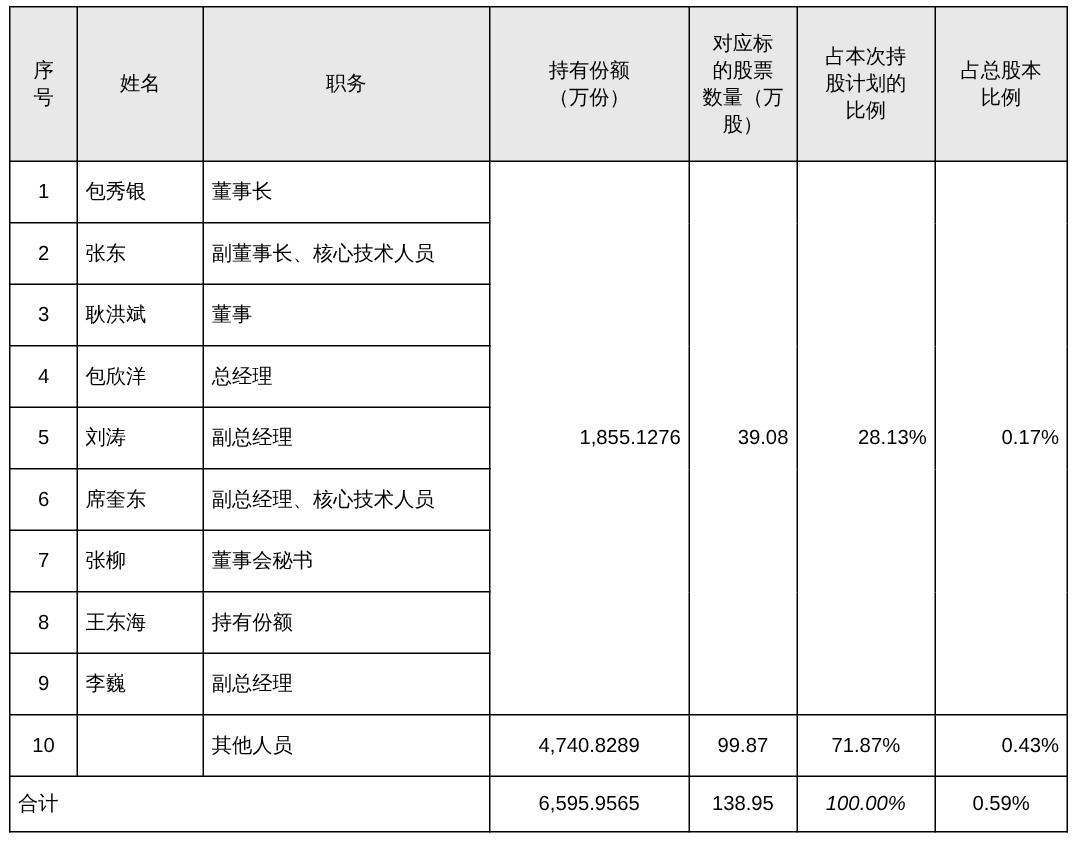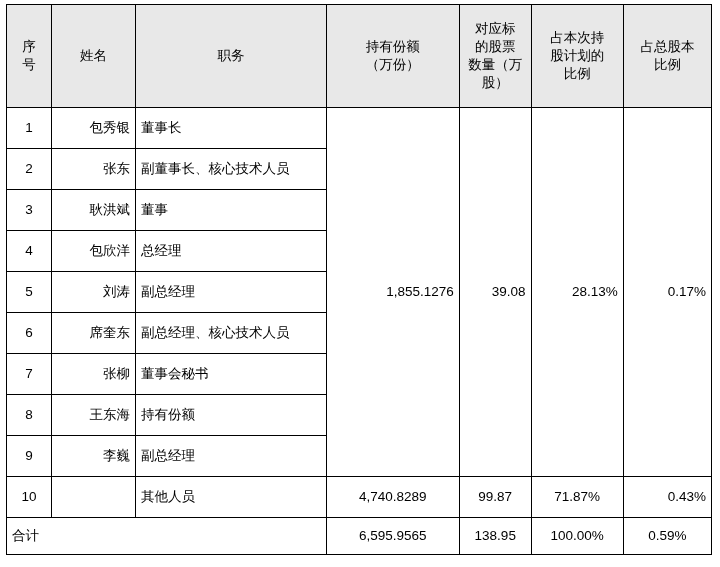--- a/index.html
+++ b/index.html
@@ -36,21 +36,21 @@
   }
   thead td {
     background: #e8e8e8;
     text-align: center;
     font-weight: bold;
     font-size: 14px;
     height: 96px;
     line-height: 1.3;
   }
   .c-seq   { width: 44px;  text-align: center; }
-  .c-name  { width: 82px;  text-align: right; }
+  .c-name  { width: 82px;  text-align: left; }
   .c-title { width: 186px; text-align: left; padding-left: 8px; margin-top: 24px; }
   .c-share { width: 130px; text-align: center; }
   .c-stock { width: 70px;  text-align: center; }
   .c-plan  { width: 90px;  text-align: center; }
   .c-total { width: 86px;  text-align: right; }
 
   tbody td {
     height: 34px;
   }
   td.merged {
@@ -58,21 +58,21 @@
     vertical-align: middle;
   }
   .row-total td {
     font-weight: bold;
     text-align: center;
     height: 30px;
   }
   .row-total td.label {
     text-align: left;
   }
-  .nowrap { white-space: nowrap; }
+  .nowrap { white-space: nowrap; font-style: italic; }
 </style>
 </head>
 <body>
 
 <div class="sheet">
   <table class="holders">
     <colgroup>
       <col class="c-seq">
         <col class="c-name">
         <col class="c-title">

